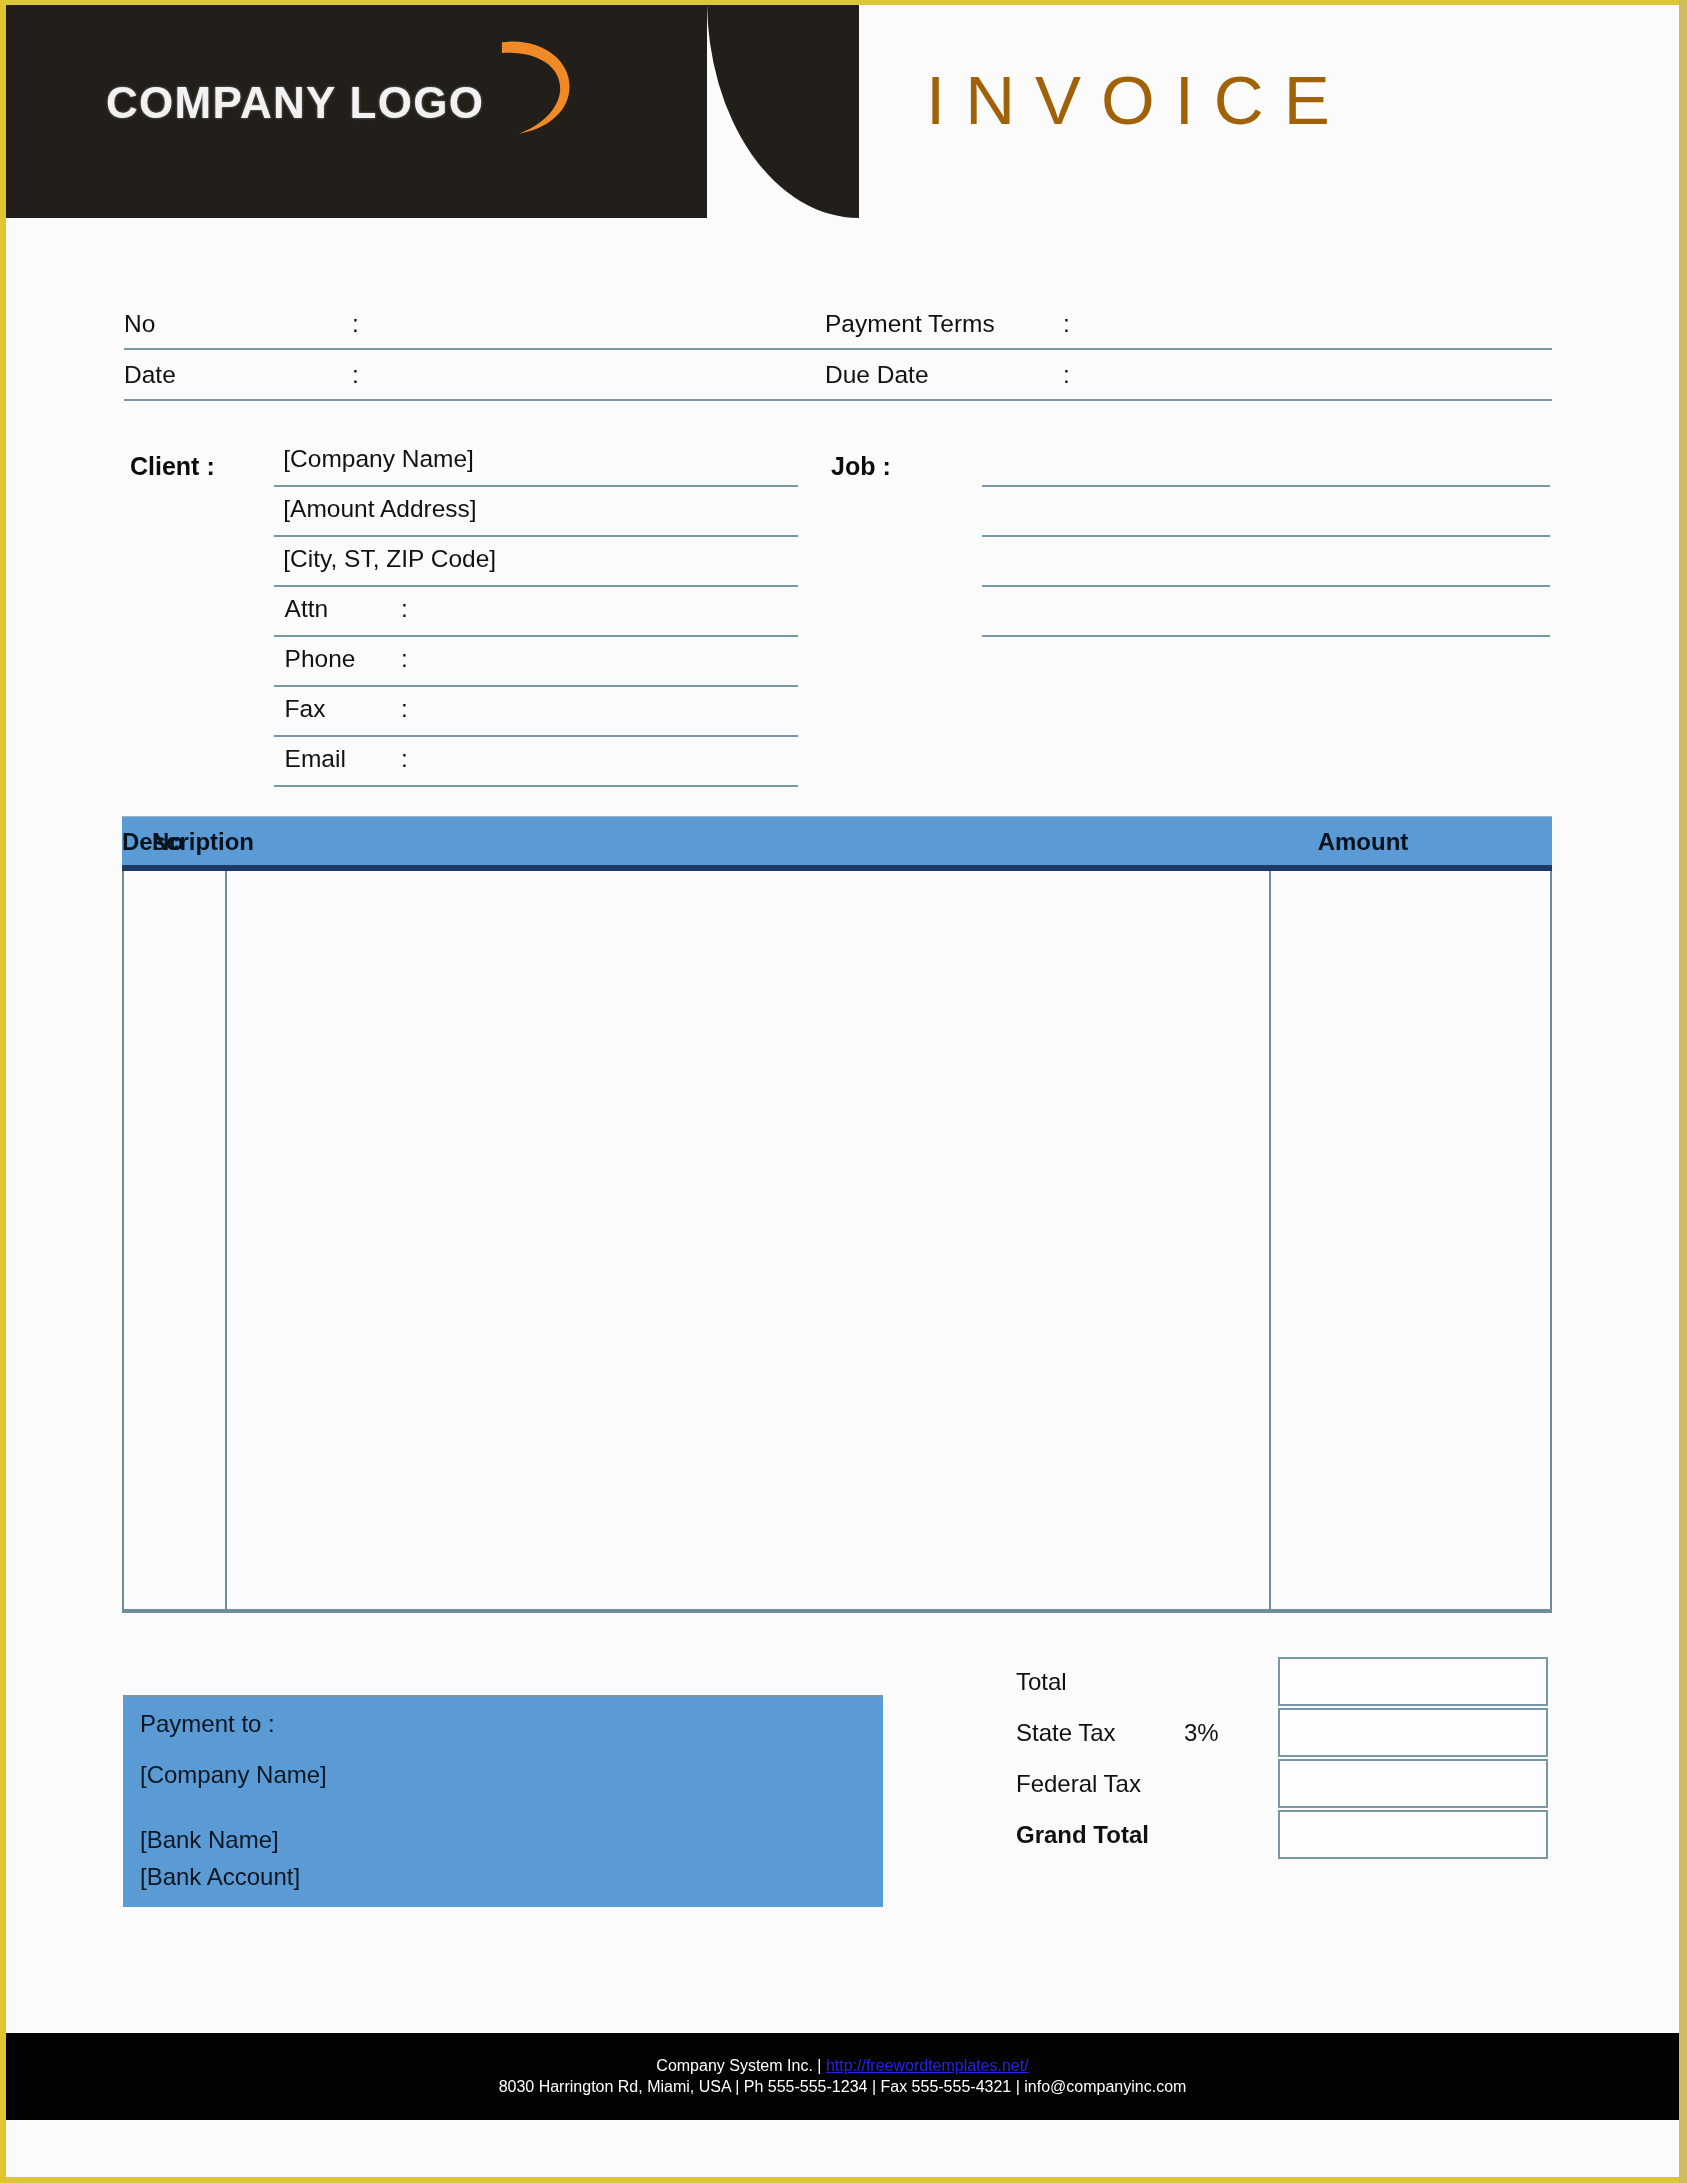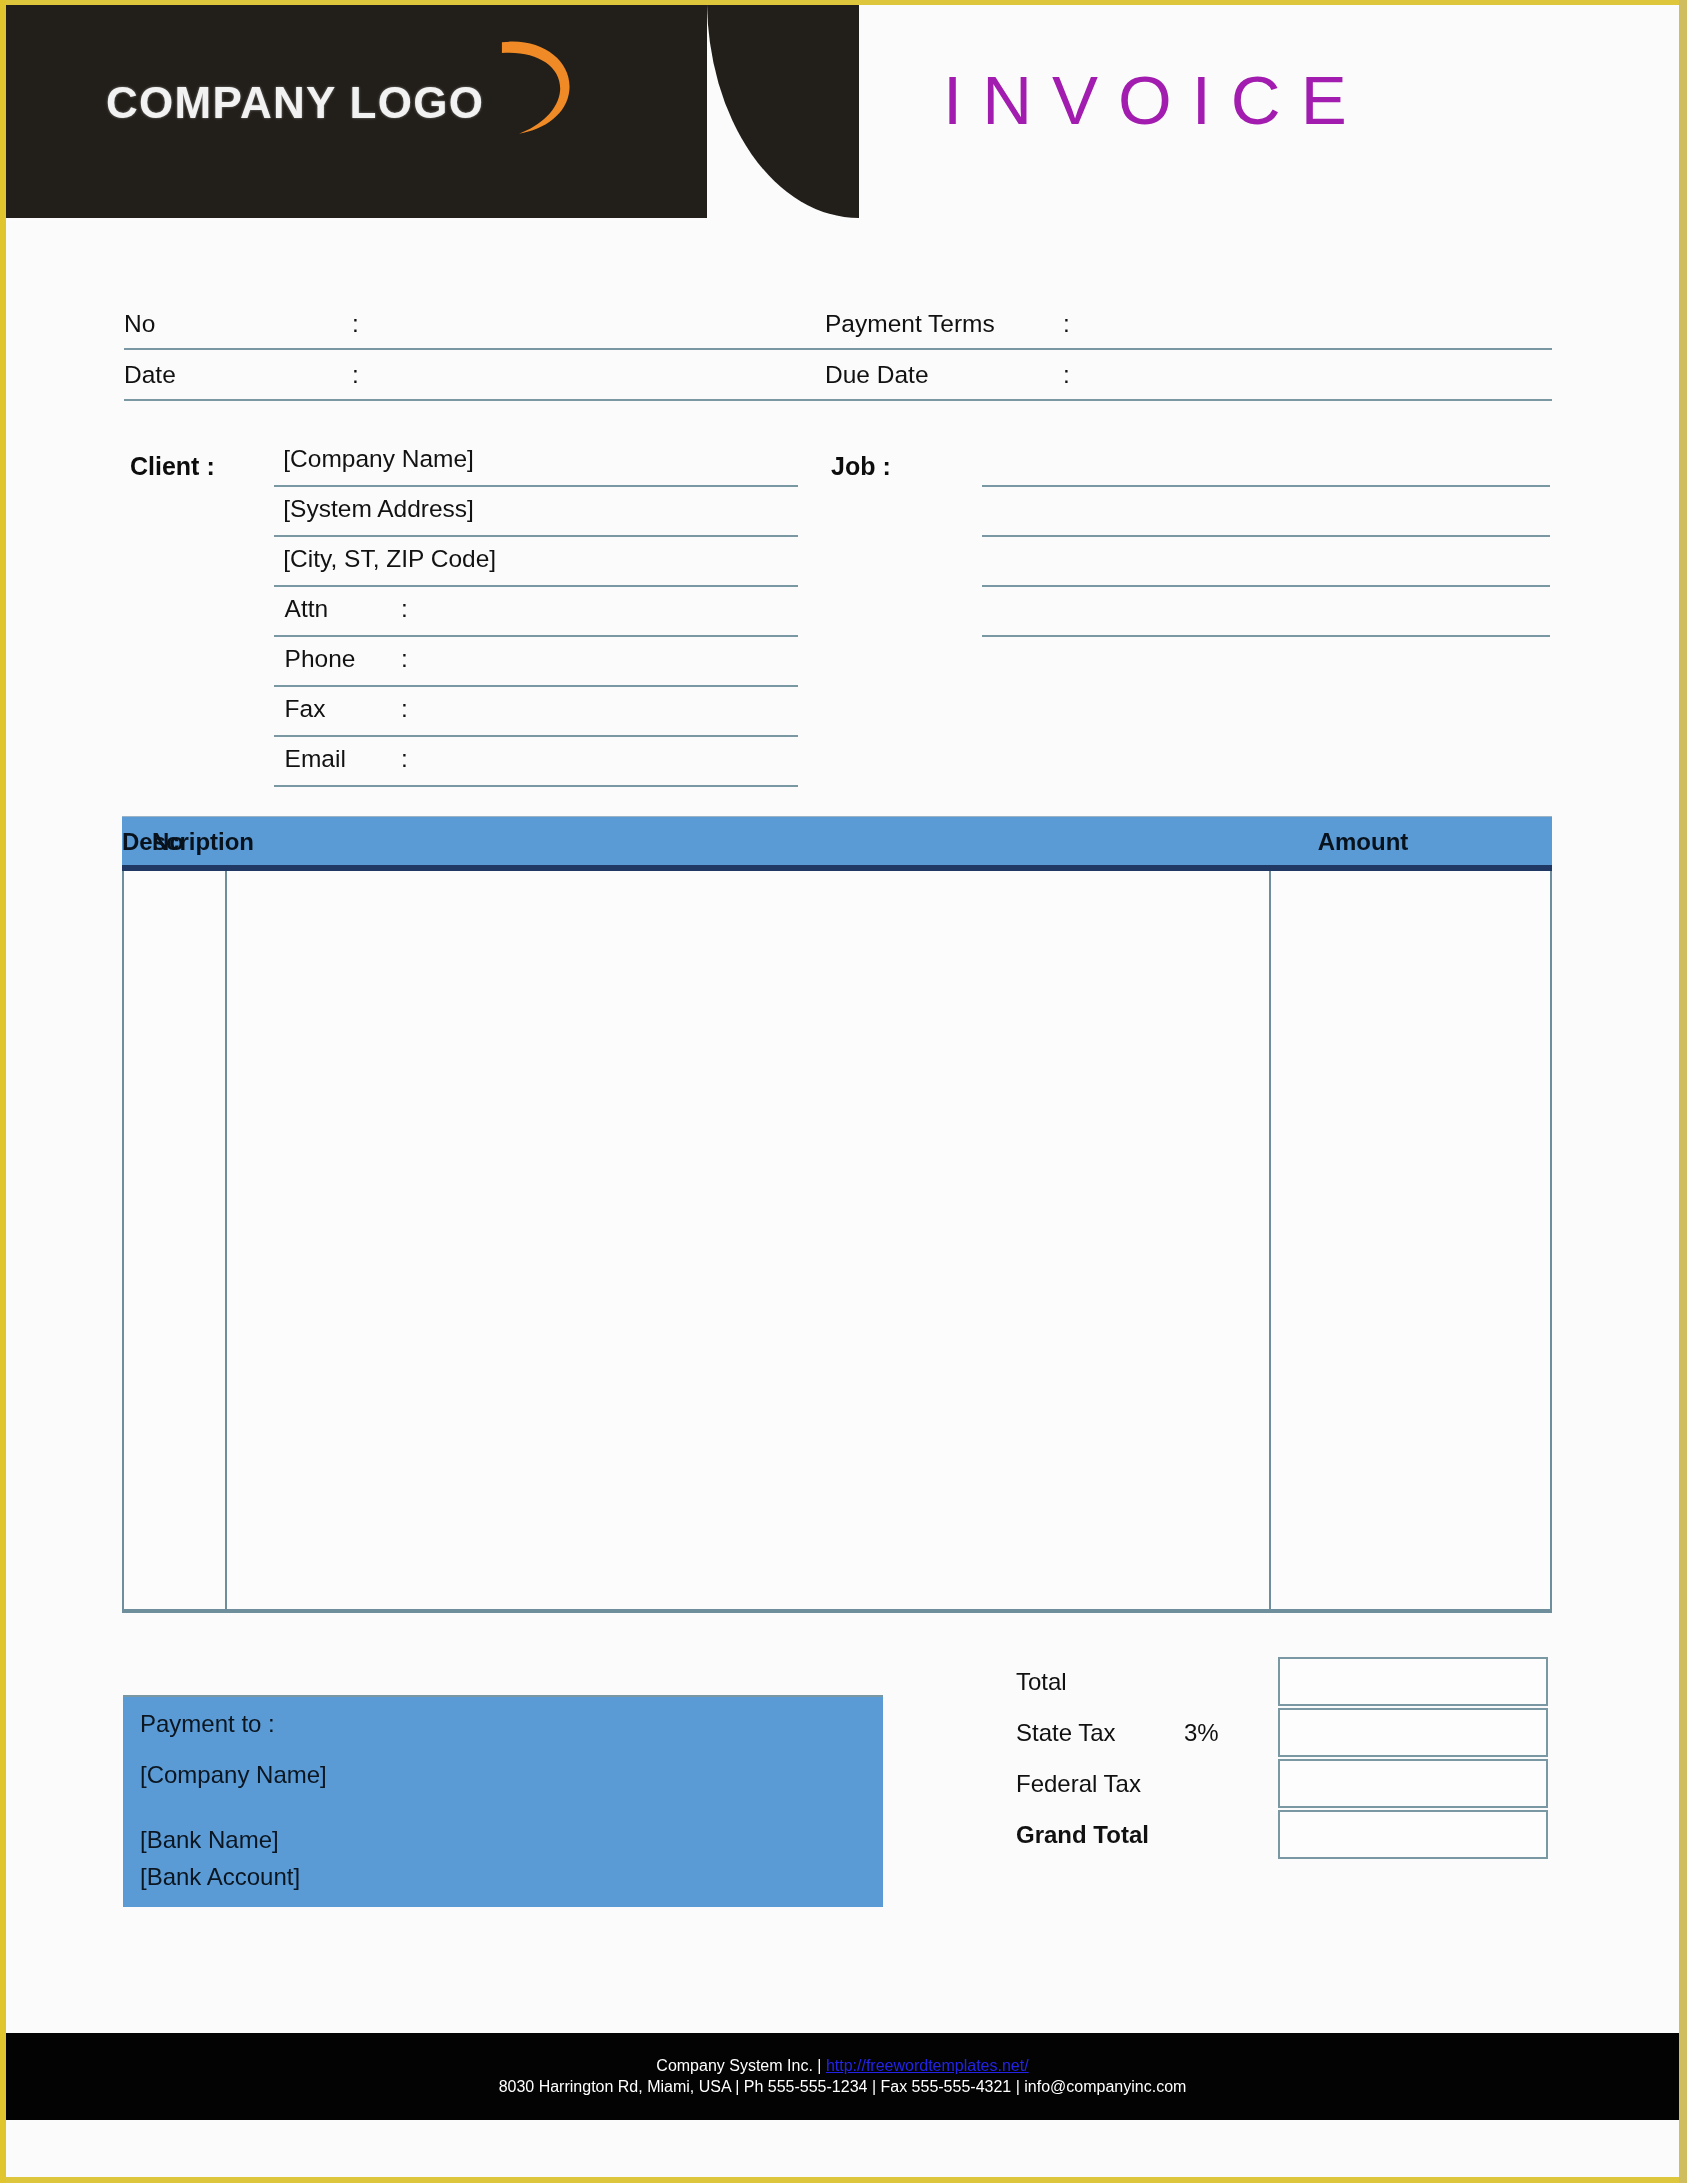--- a/index.html
+++ b/index.html
@@ -73,25 +73,24 @@
     top: 33px;
     width: 86px;
     height: 106px;
   }
   .invoice-title {
     position: absolute;
     left: 926px;
     top: 61px;
     font-size: 69px;
     letter-spacing: 20px;
-    color: #a21caf;
+    color: #a16207;
     font-family: "Liberation Sans", sans-serif;
     font-weight: 400;
     white-space: nowrap;
-    margin-left: 17px;
   }
 
   
   .meta {
     position: absolute;
     left: 124px;
     top: 299px;
     width: 1428px;
   }
   .meta-row {
@@ -381,21 +380,21 @@
   </div>
 
   <div class="client-block">
     <div class="client-head">Client  :</div>
     <div class="client-lines">
 
       <div class="cl-row">
         <span class="cl-text">[Company Name]</span>
       </div>
       <div class="cl-row">
-        <span class="cl-text">[System Address]</span>
+        <span class="cl-text">[Amount Address]</span>
       </div>
       <div class="cl-row">
         <span class="cl-text">[City, ST, ZIP Code]</span>
       </div>
 
       <div class="cl-row">
         <span class="cl-label">Attn</span>
         <span class="cl-colon">:</span>
       </div>
       <div class="cl-row">

